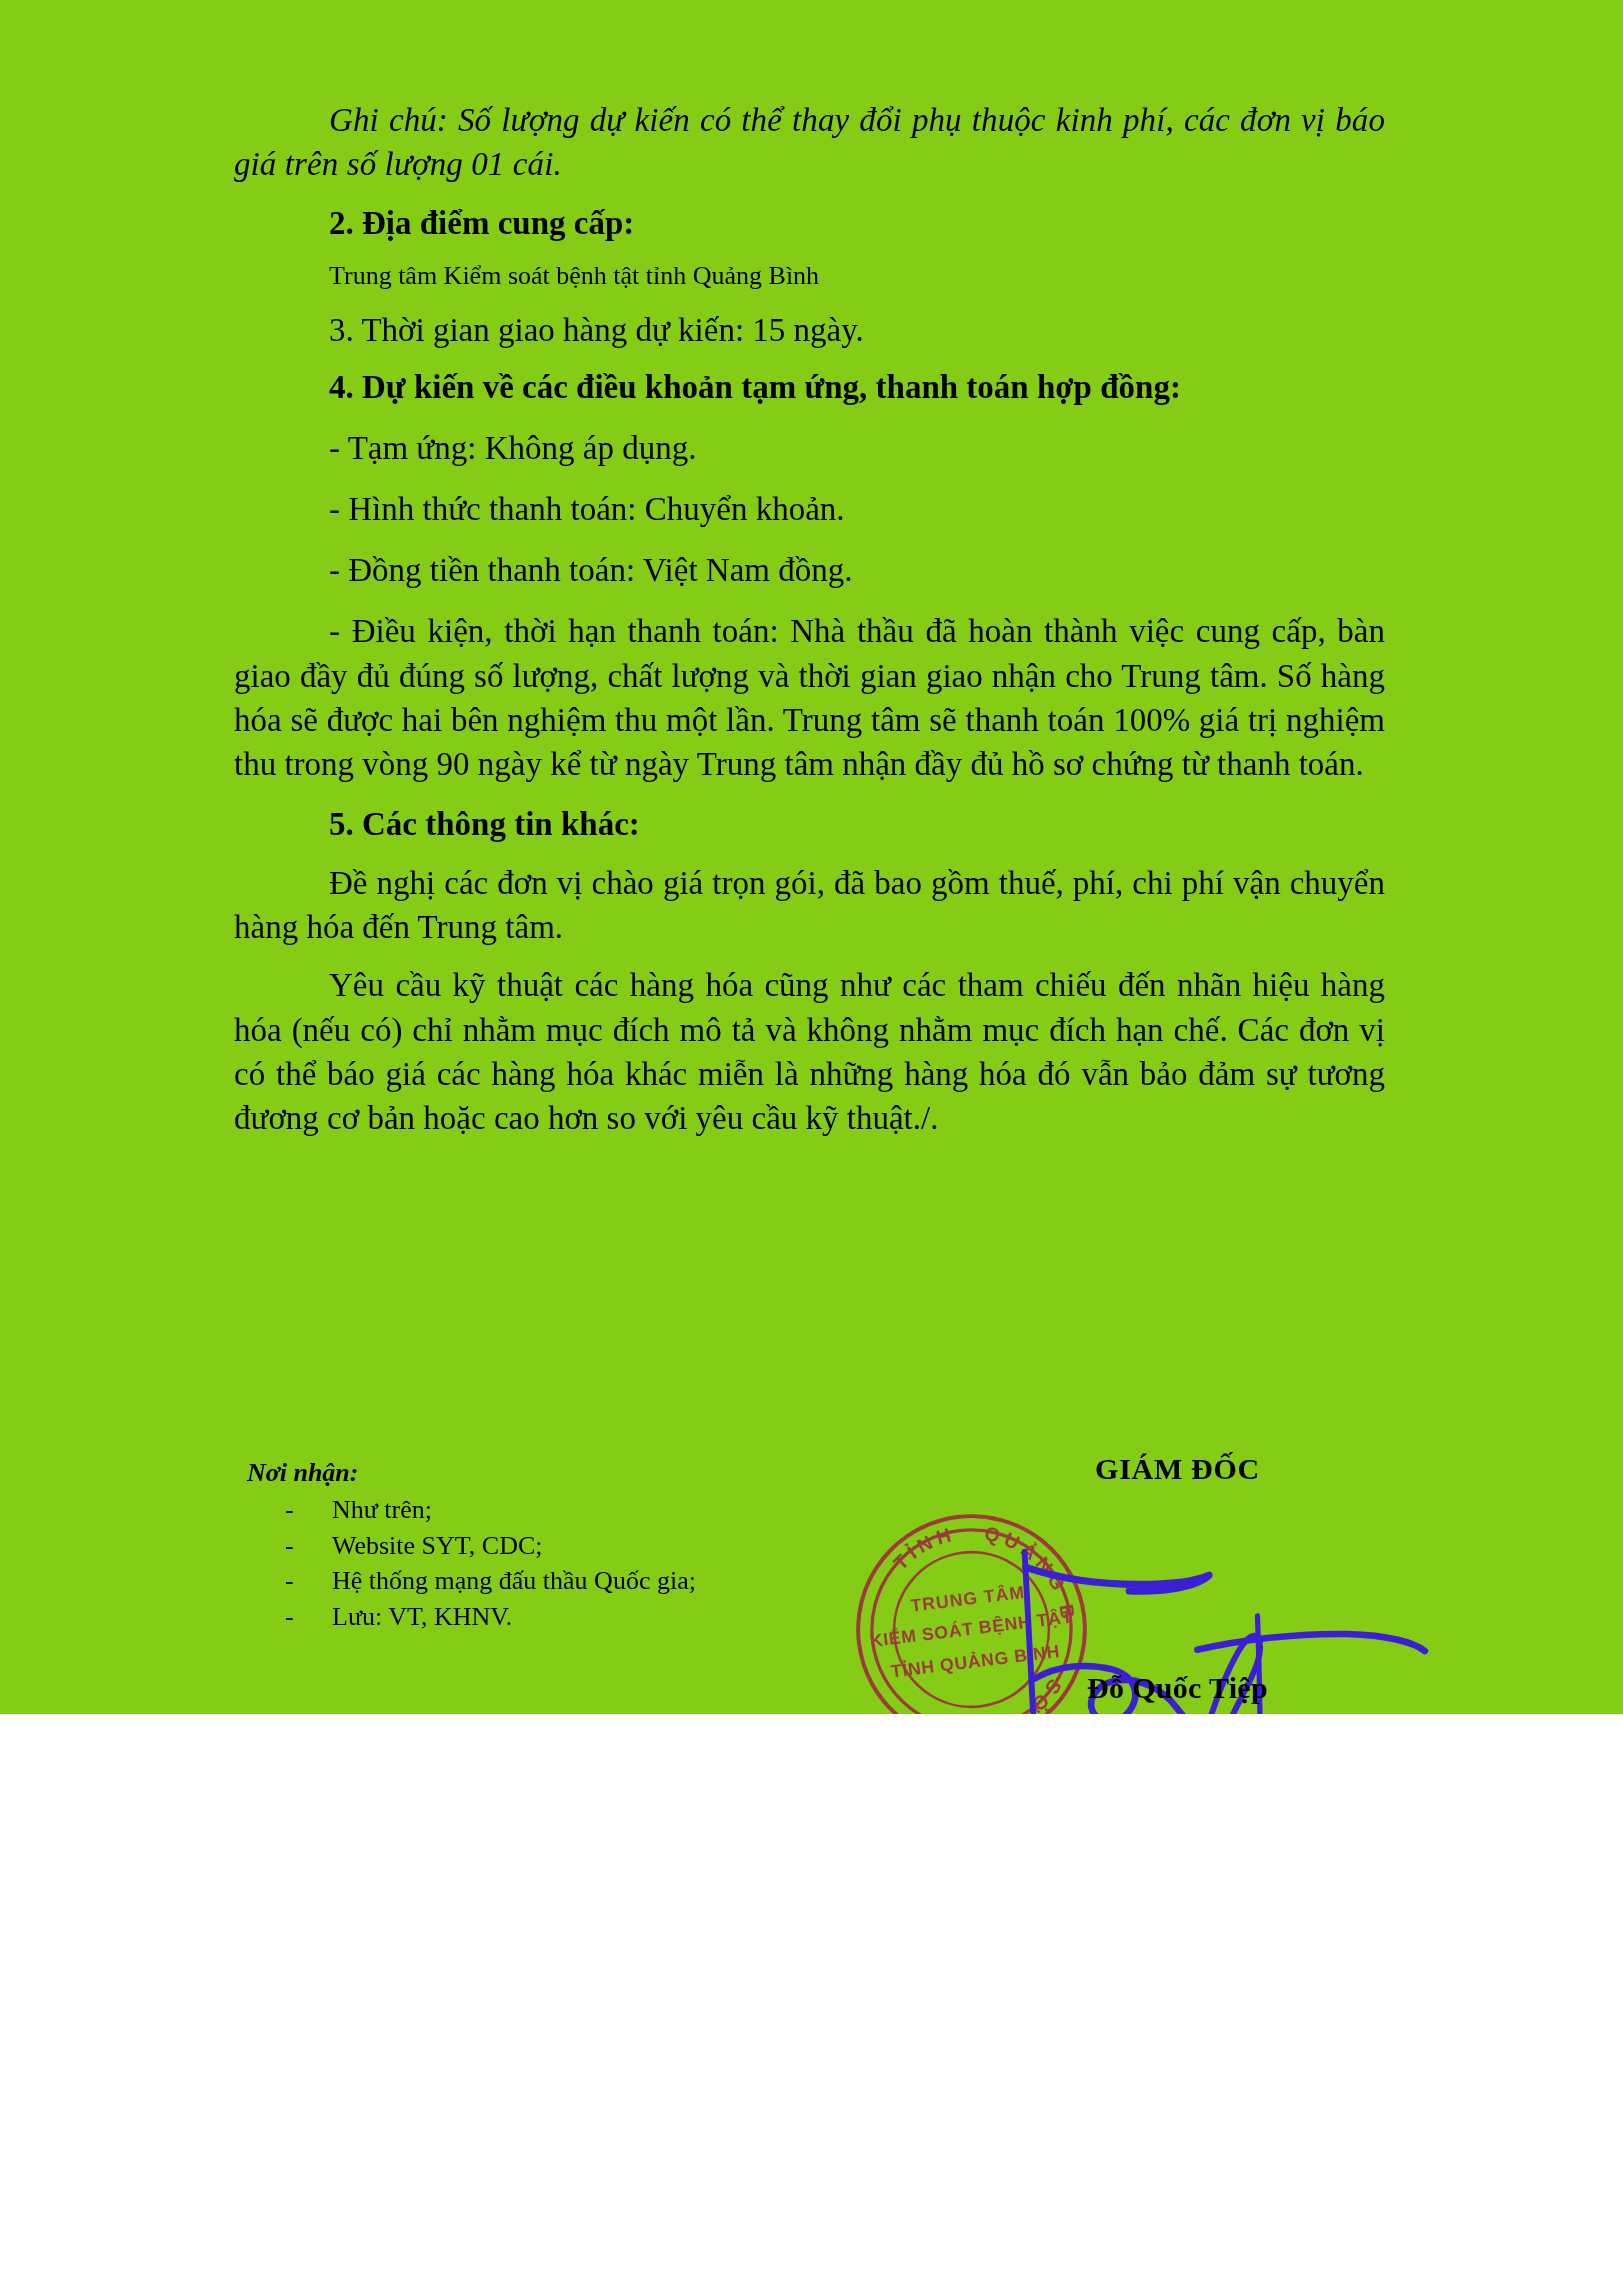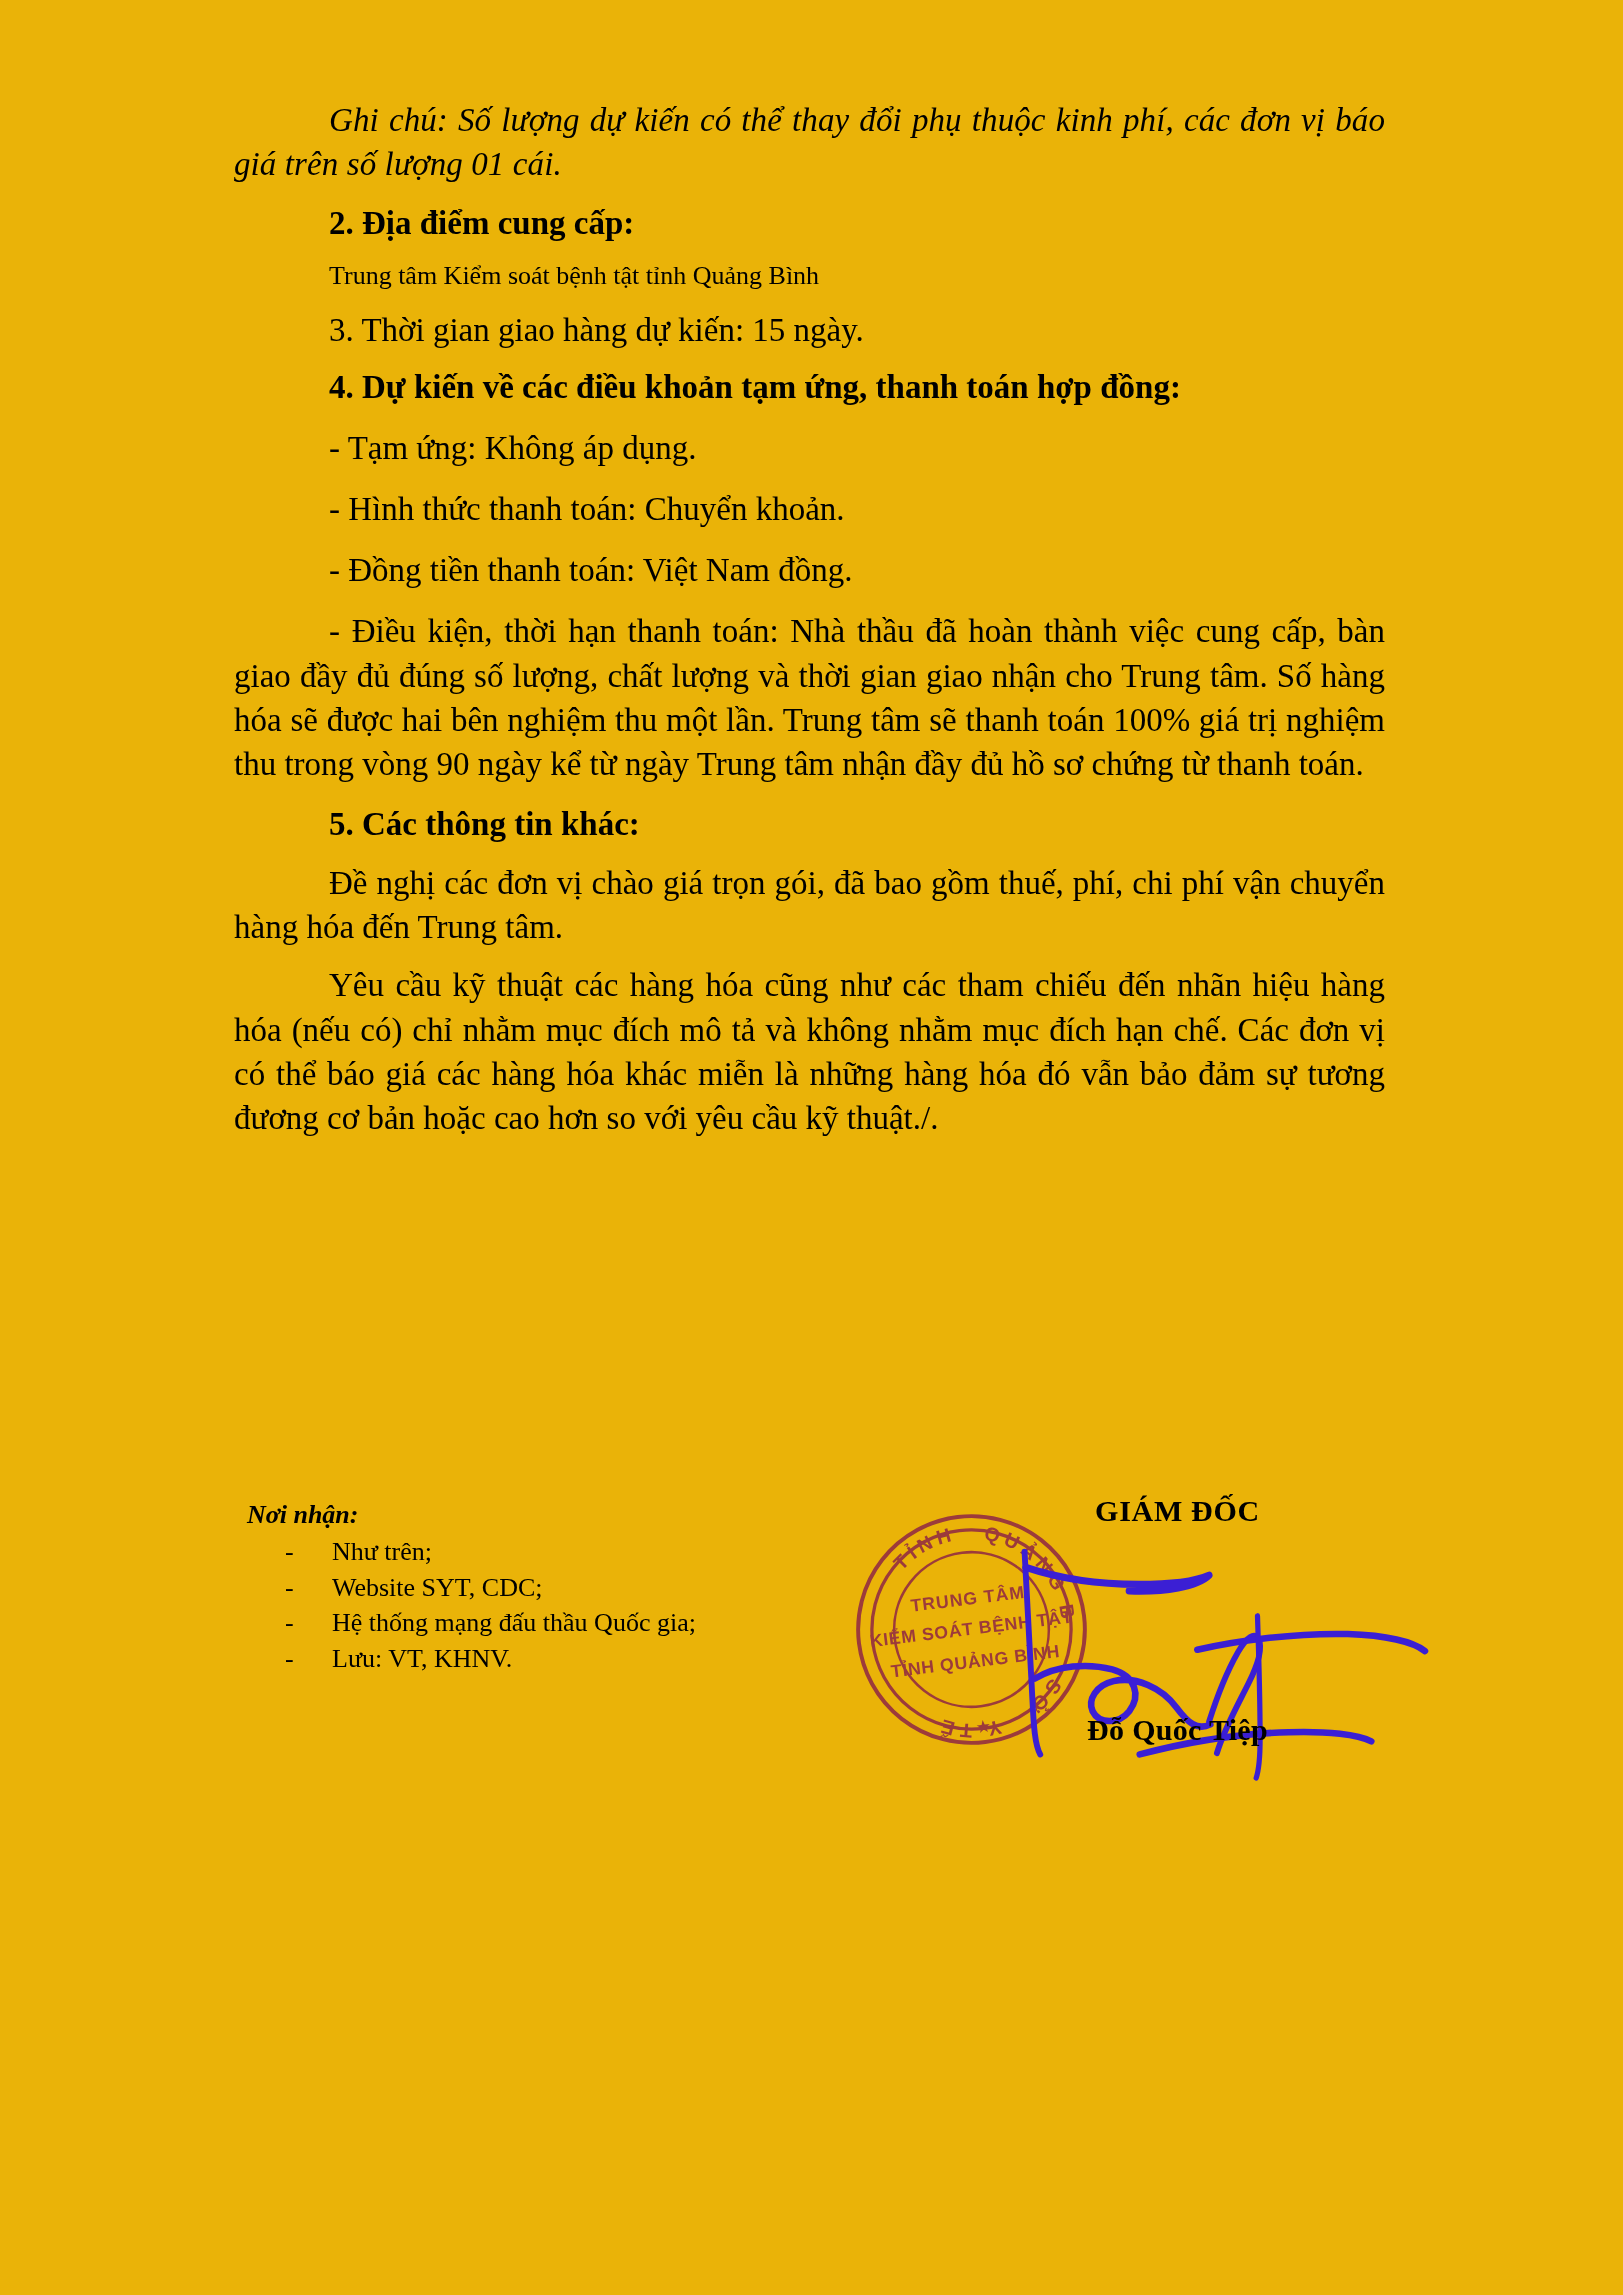--- a/index.html
+++ b/index.html
@@ -10,22 +10,22 @@
   }
 
   body {
     font-family: "Liberation Serif", "DejaVu Serif", serif;
     color: #000000;
   }
 
   .page {
     position: relative;
     width: 1623px;
-    height: 2295px;
-    background: #eab308;
+    height: 1714px;
+    background: #84cc16;
     overflow: hidden;
     box-sizing: border-box;
   }
 
   .content {
     position: absolute;
     left: 234px;
     top: 98px;
     width: 1151px;
   }
@@ -77,21 +77,21 @@
     line-height: 1.34;
     text-align: justify;
     text-indent: 95px;
     margin: 17px 0 17px 0;
   }
 
   
   .footer {
     position: absolute;
     left: 0;
-    top: 1485px;
+    top: 1443px;
     width: 1623px;
     height: 366px;
   }
 
   .recipients {
     position: absolute;
     left: 247px;
     top: 14.4px;
     width: 589px;
   }

